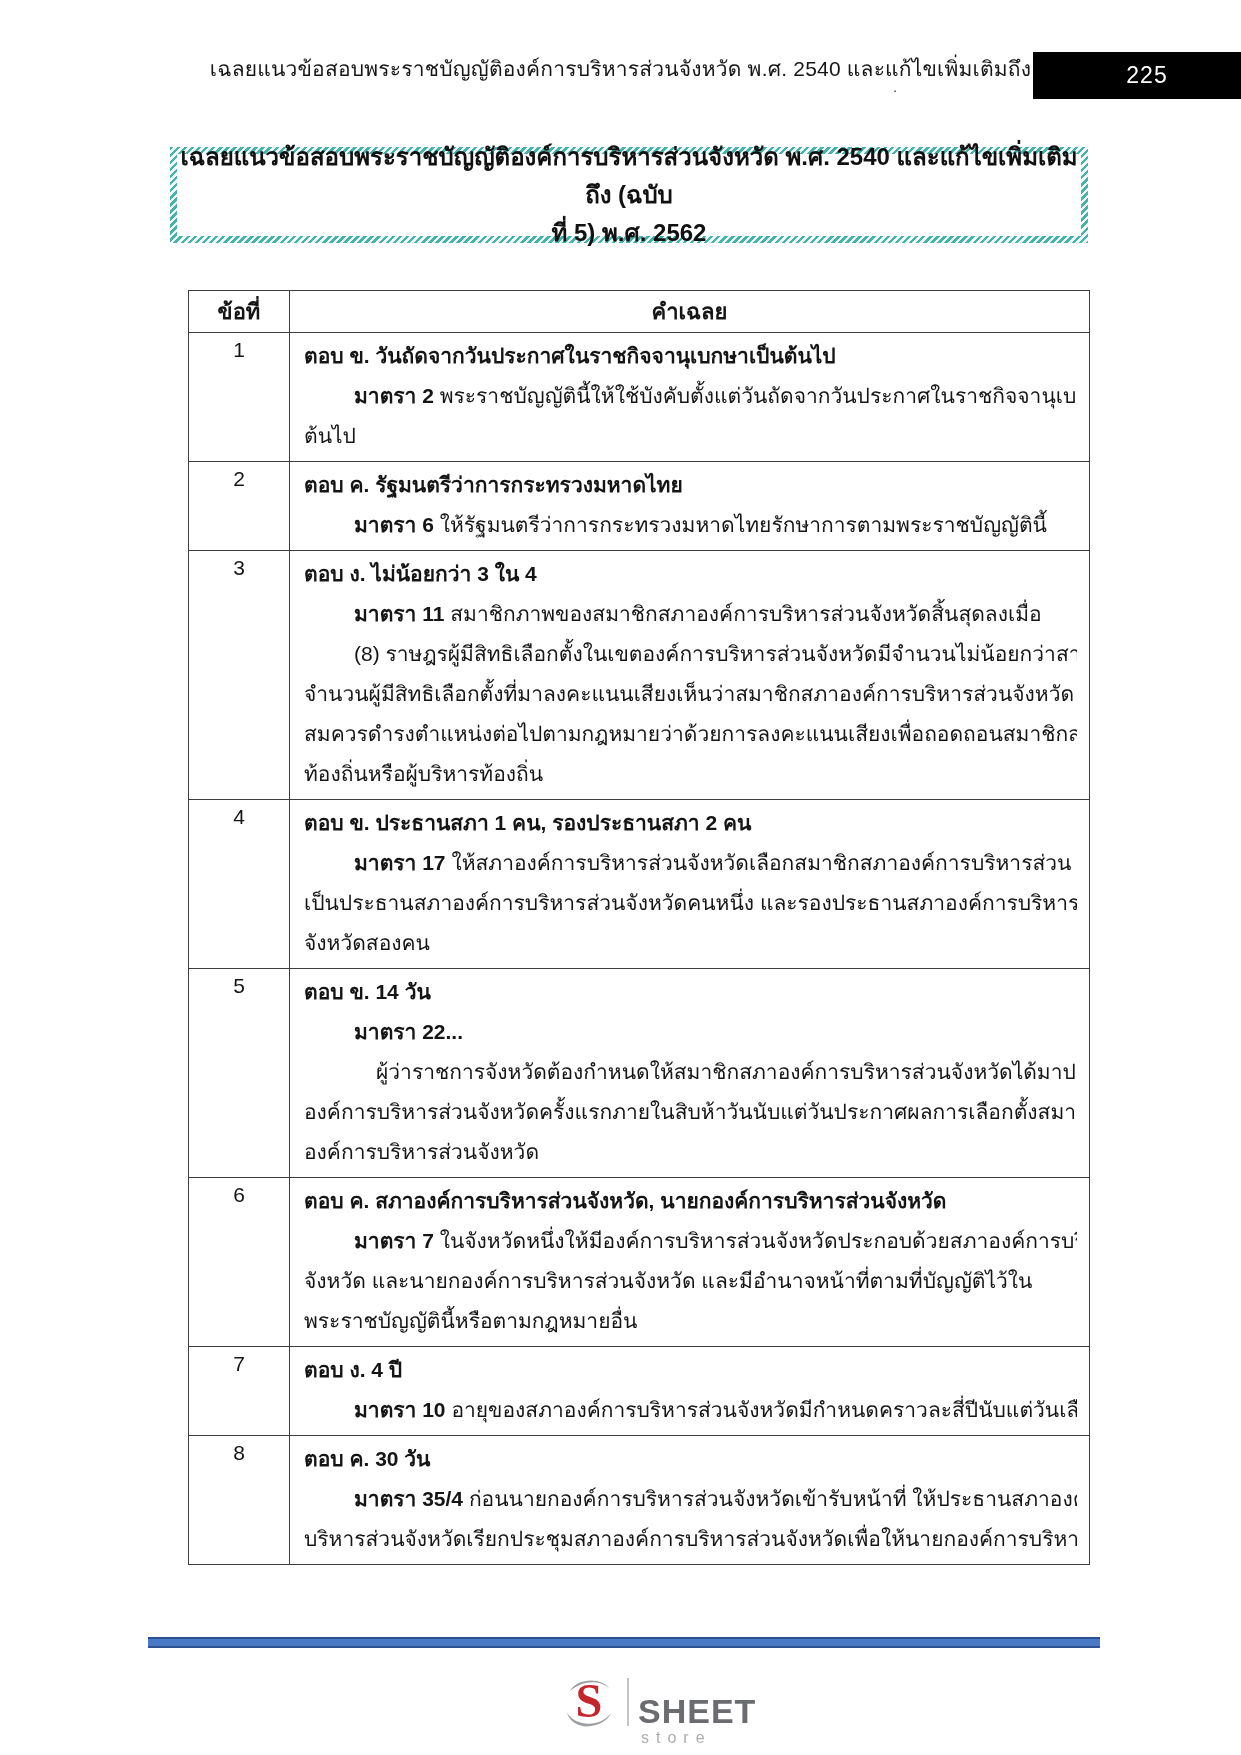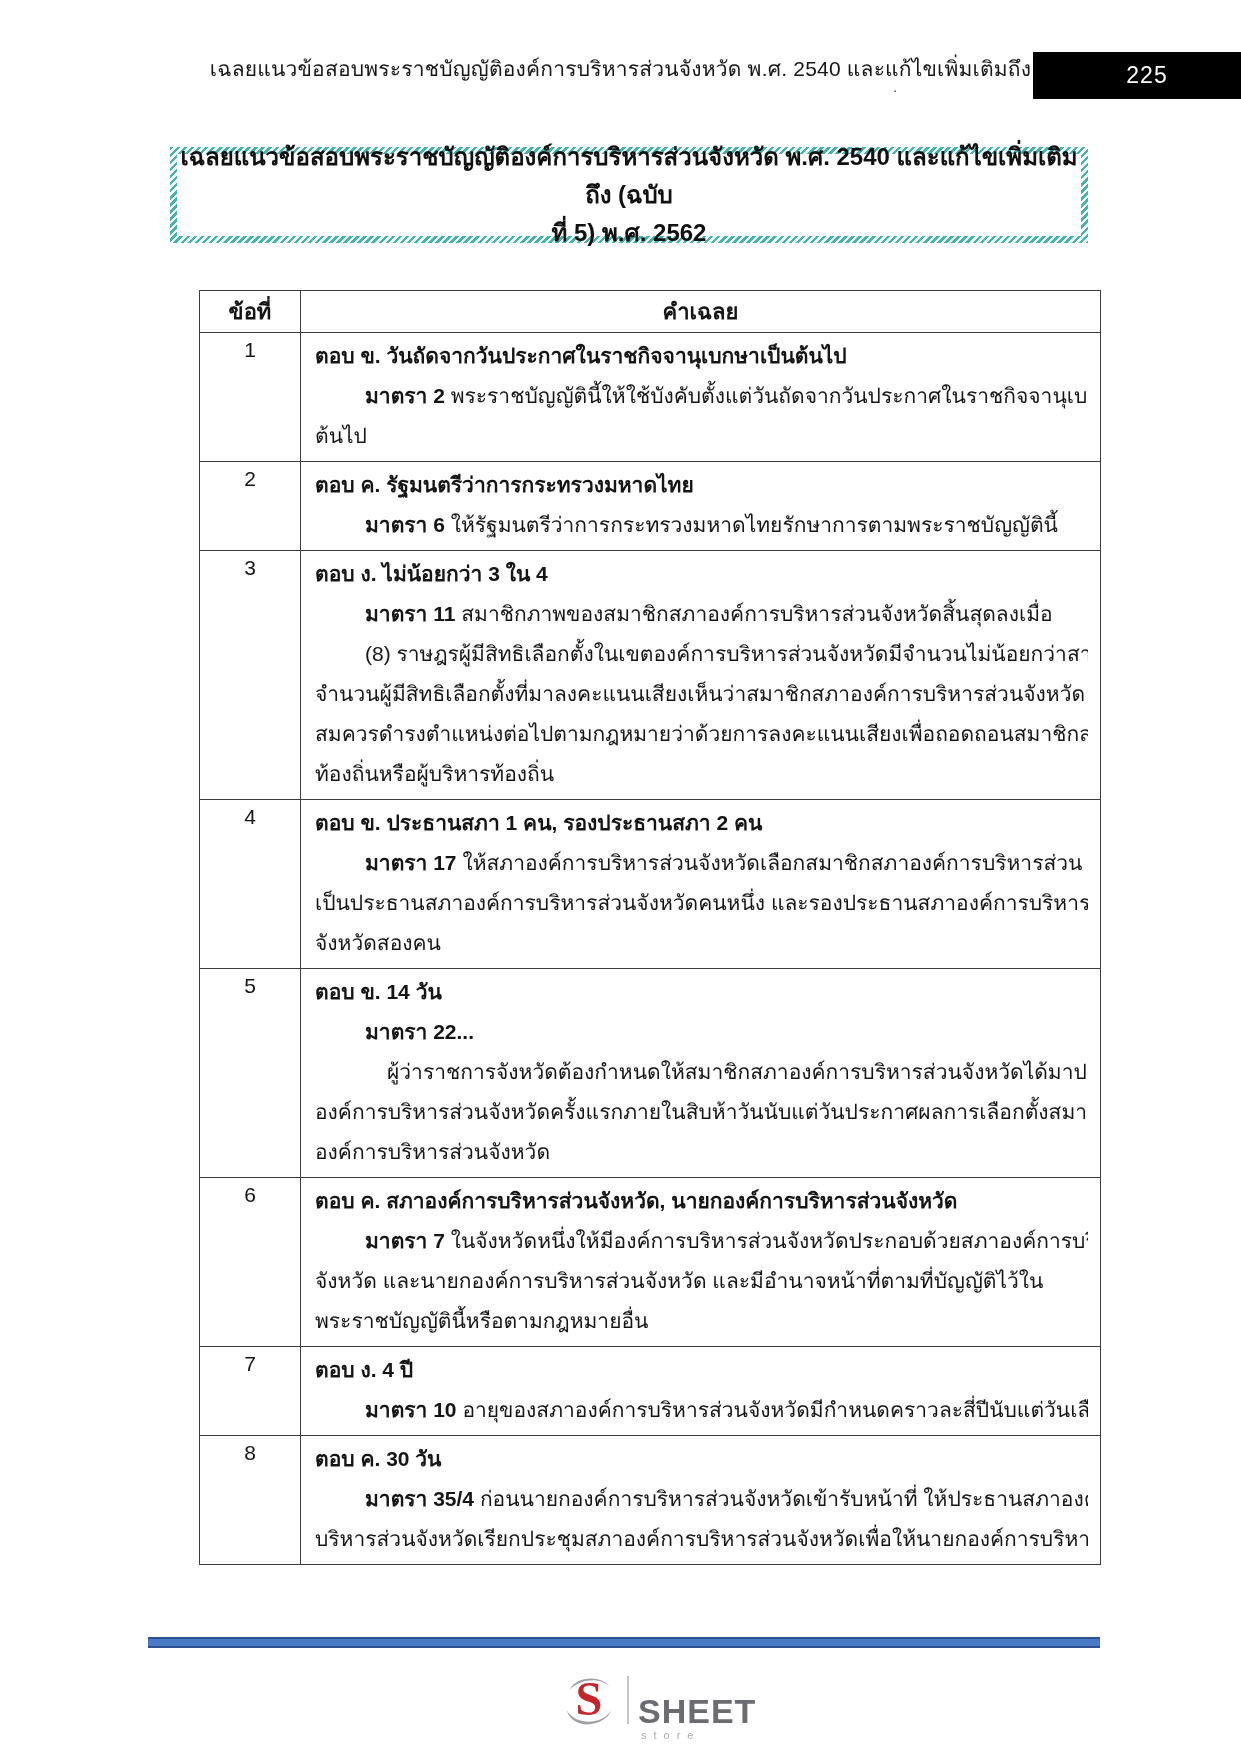--- a/index.html
+++ b/index.html
@@ -25,21 +25,21 @@
     box-sizing:border-box;padding:7px;
     background:repeating-linear-gradient(135deg,#47b2ab 0 2.5px,#eef9f8 2.5px 5px);
   }
   .title-inner{
     width:100%;height:100%;background:#ffffff;display:flex;flex-direction:column;
     align-items:center;justify-content:center;font-weight:bold;font-size:24px;
     line-height:38px;color:#111;text-align:center;
   }
   
   .answer-table{
-    position:absolute;top:290px;left:199px;width:902px;
+    position:absolute;top:290px;left:188px;width:902px;
     border-collapse:collapse;table-layout:fixed;font-size:21px;color:#151515;
   }
   .answer-table th,.answer-table td{border:1.7px solid #3d3d3d;}
   .answer-table thead th{
     height:41px;font-size:22px;font-weight:bold;text-align:center;padding:0;
   }
   .col-no{width:100px;}
   .cell-no{text-align:center;vertical-align:top;padding-top:5px;font-size:21px;}
   .cell-ans{vertical-align:top;padding:3px 12px 5px 14px;}
   .line{line-height:40px;white-space:nowrap;overflow:hidden;}
@@ -51,21 +51,21 @@
     position:absolute;top:1637px;left:148px;width:952px;height:11px;
     box-sizing:border-box;background:#4a7ac6;
     border-top:2px solid #2d5291;border-bottom:2px solid #2d5291;
   }
   .logo{
     position:absolute;top:1658px;left:560px;display:flex;align-items:center;gap:9px;
   }
   .logo-sep{width:2px;height:48px;background:#c3c5c8;}
   .logo-text-block{display:flex;flex-direction:column;line-height:1;}
   .logo-sheet{font-size:34px;font-weight:bold;color:#6b6c6f;letter-spacing:1px;margin-top:36px;}
-  .logo-store{font-size:11px;color:#abadb0;letter-spacing:7px;margin-top:2px;padding-left:3px;}
+  .logo-store{font-size:16px;color:#abadb0;letter-spacing:7px;margin-top:2px;padding-left:3px;}
 </style>
 </head>
 <body>
 
 <div>
 
   <div class="header-title">เฉลยแนวข้อสอบพระราชบัญญัติองค์การบริหารส่วนจังหวัด พ.ศ. 2540 และแก้ไขเพิ่มเติมถึง</div>
   <div class="header-dot">.</div>
   <div class="page-num">225</div>
 

